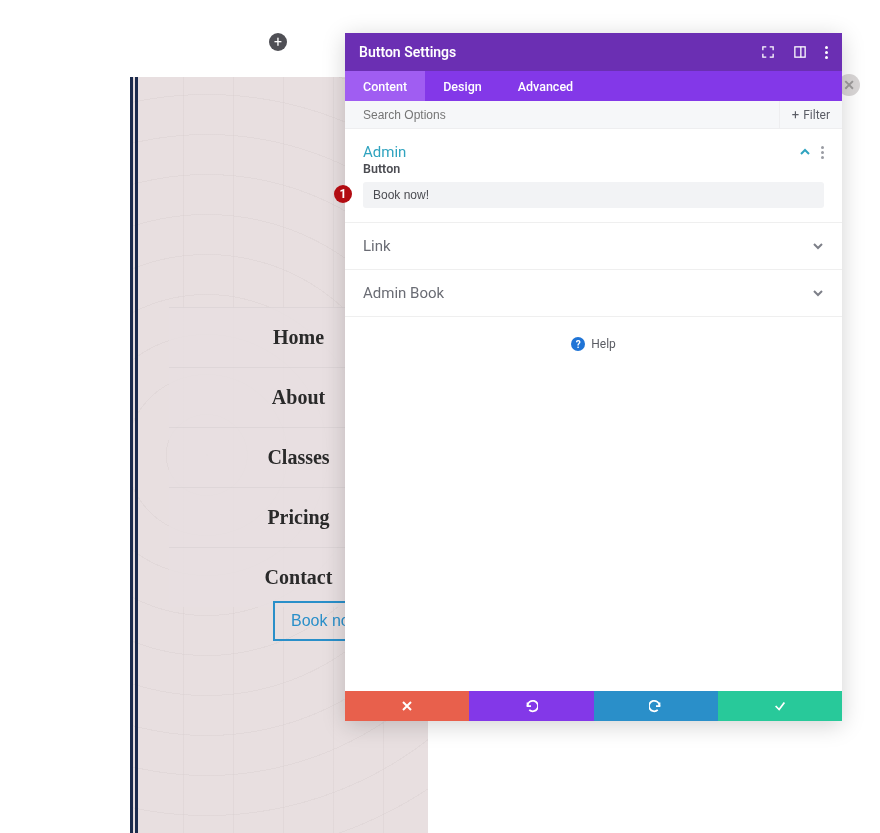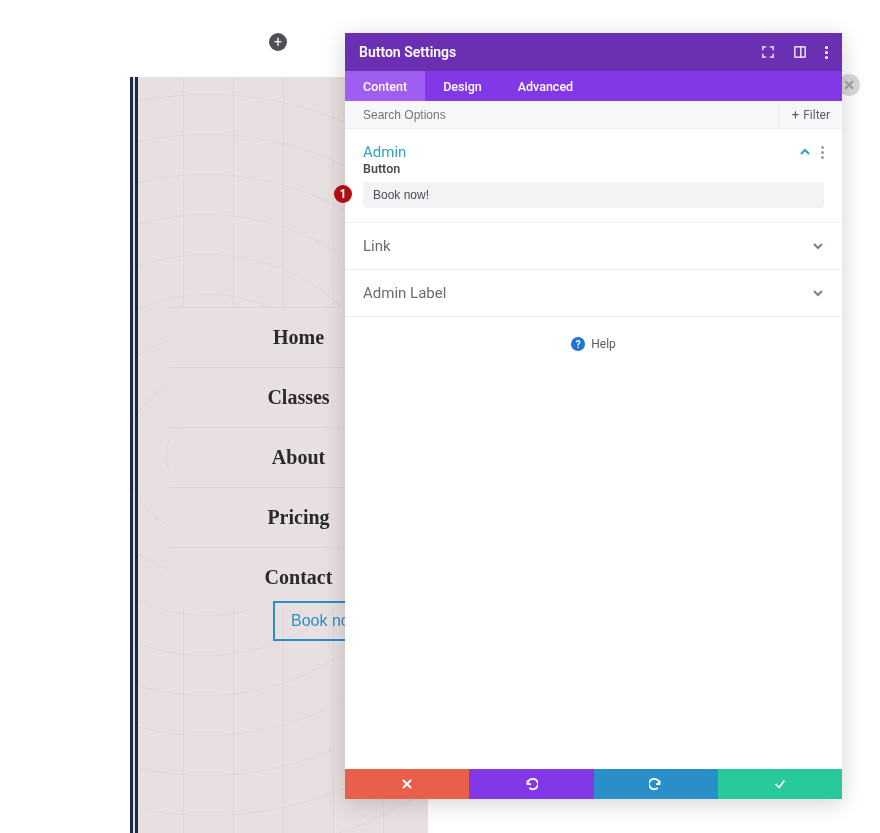--- a/index.html
+++ b/index.html
@@ -94,21 +94,21 @@
     background: transparent;
     cursor: pointer;
   }
 
   
   .panel {
     position: absolute;
     top: 33px;
     left: 345px;
     width: 497px;
-    height: 766px;
+    height: 688px;
     background: #fff;
     box-shadow: 0 4px 22px rgba(0,0,0,0.18);
     display:flex;
     flex-direction:column;
   }
   .panel-header {
     background: #6b2fb3;
     height: 38px;
     display:flex;
     align-items:center;
@@ -261,22 +261,22 @@
   .fb-blue { background:#2a8fc9; }
   .fb-green { background:#28c99a; }
   .footer-btn svg { fill:#fff; stroke:#fff; }
 </style>
 </head>
 <body>
 
 <div class="preview-bg">
   <div class="nav">
     <div class="nav-item">Home</div>
+    <div class="nav-item">About</div>
     <div class="nav-item">Classes</div>
-    <div class="nav-item">About</div>
     <div class="nav-item">Pricing</div>
     <div class="nav-item">Contact</div>
   </div>
   <button class="book-btn">Book now!</button>
 </div>
 
 <div class="add-circle">+</div>
 <div class="close-circle">✕</div>
 
 <div class="panel">
@@ -344,21 +344,21 @@
       <div class="chevron">
         <svg viewBox="0 0 12 12" width="12" height="12">
             <polyline points="2,4 6,8 10,4"></polyline>
           </svg>
       </div>
     </div>
   </div>
 
   <div class="section">
     <div class="section-header">
-      <div class="section-title">Admin Label</div>
+      <div class="section-title">Admin Book</div>
       <div class="chevron">
         <svg viewBox="0 0 12 12" width="12" height="12">
             <polyline points="2,4 6,8 10,4"></polyline>
           </svg>
       </div>
     </div>
   </div>
 
   <div class="help-row">
     <div class="help-icon">?</div>

